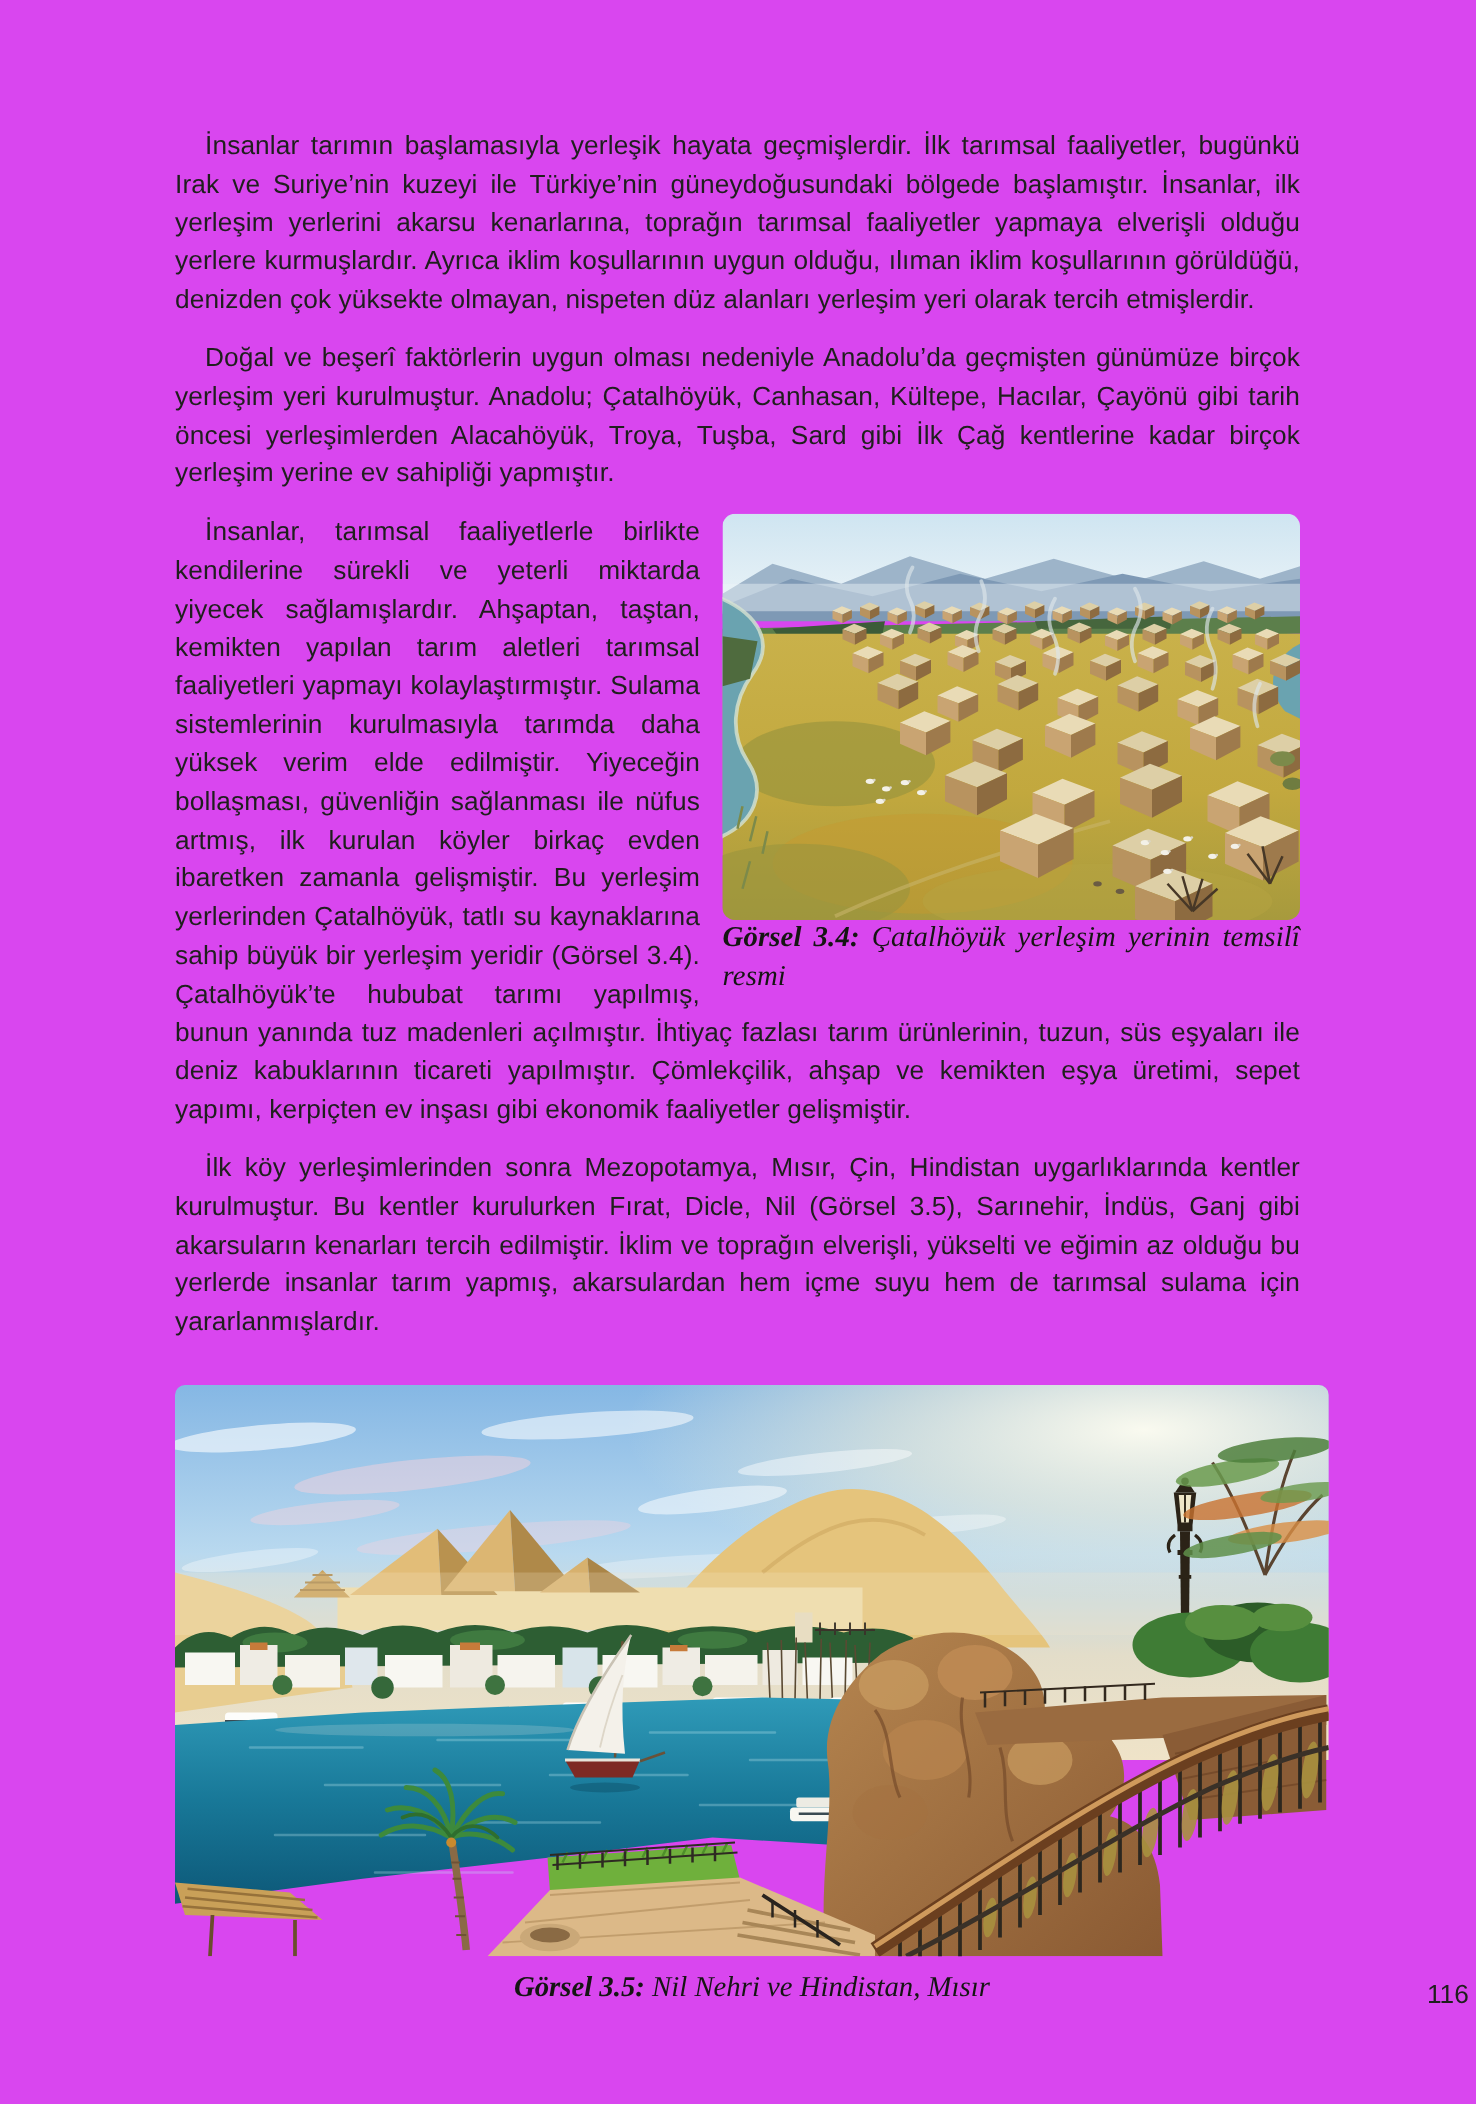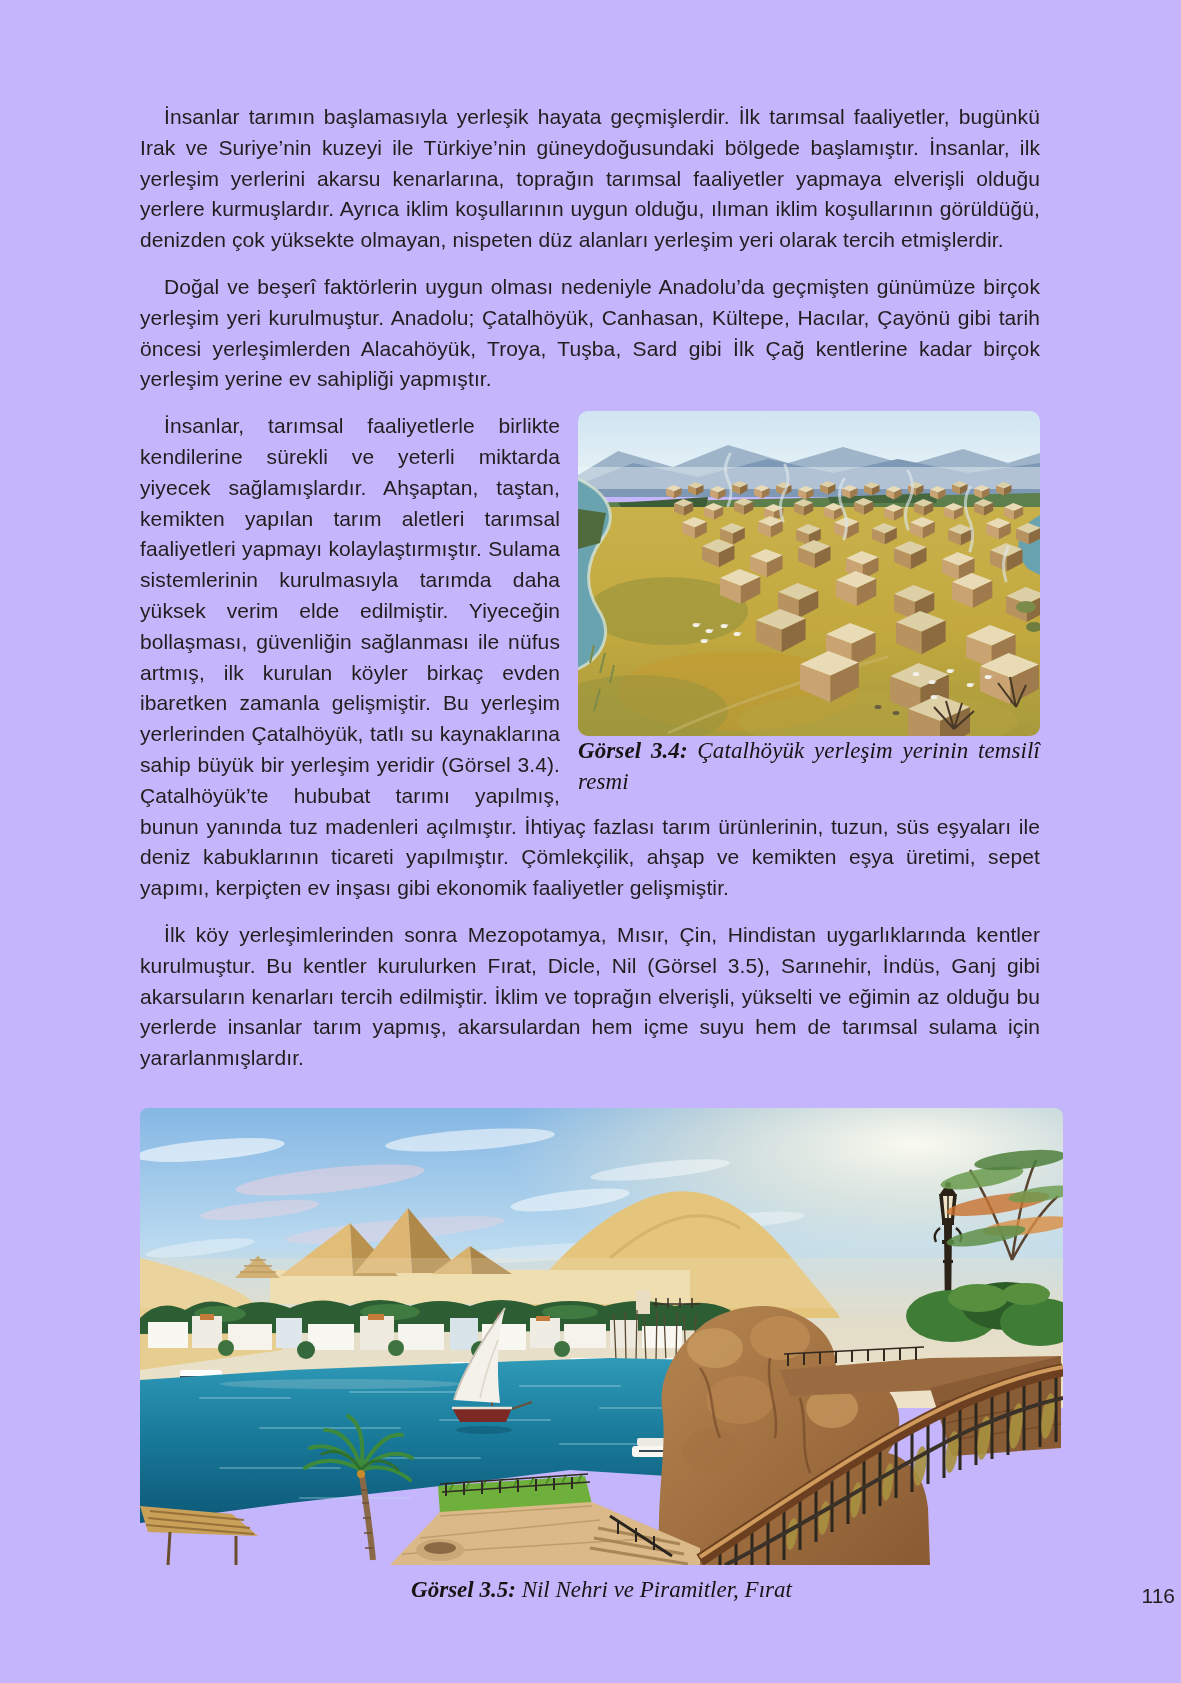--- a/index.html
+++ b/index.html
@@ -1,16 +1,16 @@
 <!DOCTYPE html>
 <html><head>
 <meta charset="utf-8">
 <style>
   html,body{margin:0;padding:0;background:#ffffff;}
-  .page{position:relative;width:1181px;height:1683px;background:#c4b5fd;overflow:hidden;
+  .page{position:relative;width:1181px;height:1683px;background:#d946ef;overflow:hidden;
         font-family:"Liberation Sans", sans-serif;color:#1f1f1d;}
   .content{position:absolute;left:140px;top:0;width:900px;padding-top:102px;}
   .content p{margin:0 0 16px 0;font-size:21px;line-height:30.8px;text-align:justify;
              text-indent:24px;letter-spacing:.1px;}
   .fig34{float:right;width:462px;margin:0 0 6px 18px;}
   .fig34 svg{display:block;width:462px;height:325px;border-radius:10px;}
   .figcap{font-family:"Liberation Serif", serif;font-style:italic;font-size:23px;
           color:#151513;text-align:center;margin-top:8px;line-height:25px;text-indent:0;}
   .figcap .lab{font-weight:bold;}
   .fig35{width:923px;margin-top:34px;}
@@ -377,19 +377,19 @@
             <ellipse cx="812" cy="344" rx="6" ry="21" transform="rotate(8 812 344)"></ellipse>
             <ellipse cx="844" cy="330" rx="6" ry="22" transform="rotate(8 844 330)"></ellipse>
             <ellipse cx="876" cy="318" rx="6" ry="23" transform="rotate(8 876 318)"></ellipse>
             <ellipse cx="908" cy="308" rx="6" ry="23" transform="rotate(8 908 308)"></ellipse>
           </g>
           <path d="M560,452 C640,400 740,330 820,295 C860,278 890,268 923,262" stroke="#6b3f1f" stroke-width="13" fill="none"></path>
           <path d="M560,449 C640,397 740,327 820,292 C860,275 890,265 923,259" stroke="#cf9a5c" stroke-width="4" fill="none"></path>
           <path d="M585,457 C660,420 760,355 830,322 C870,305 895,296 923,290" stroke="#3a3128" stroke-width="4" fill="none"></path>
         </g>
       </svg>
-      <div class="figcap"><span class="lab">Görsel 3.5:</span> <span>Nil Nehri ve Piramitler, Fırat</span></div>
+      <div class="figcap"><span class="lab">Görsel 3.5:</span> <span>Nil Nehri ve Hindistan, Mısır</span></div>
     </div>
 
   </div>
 
   <div class="pagenum">116</div>
 </div>
 
 </body></html>

